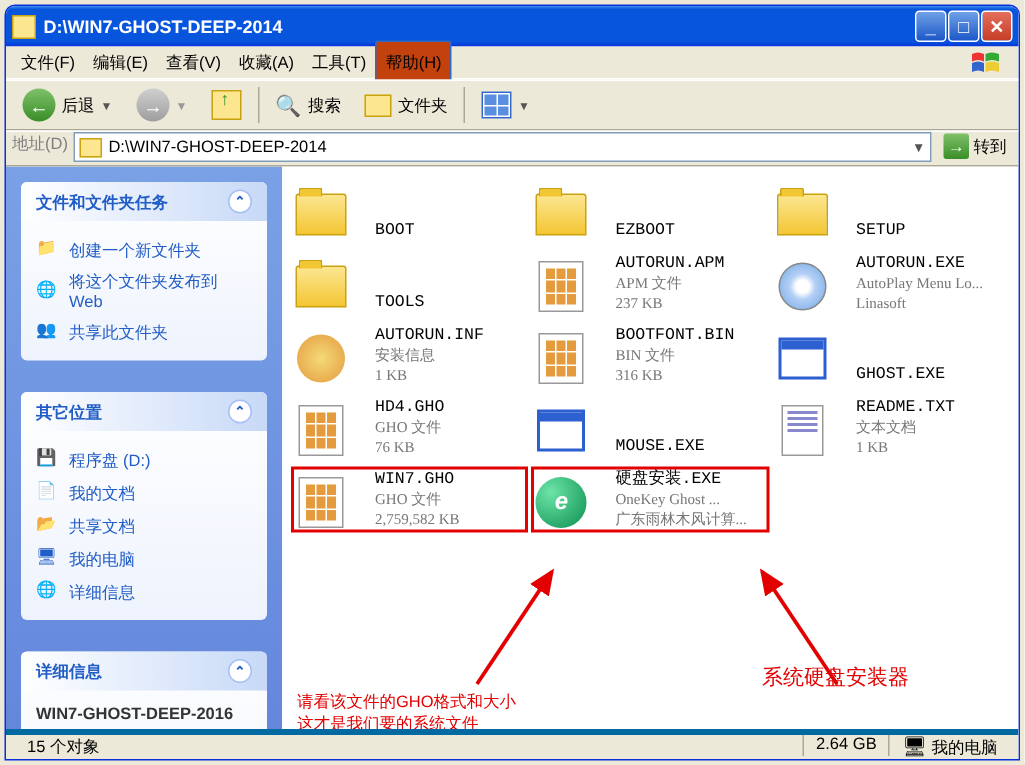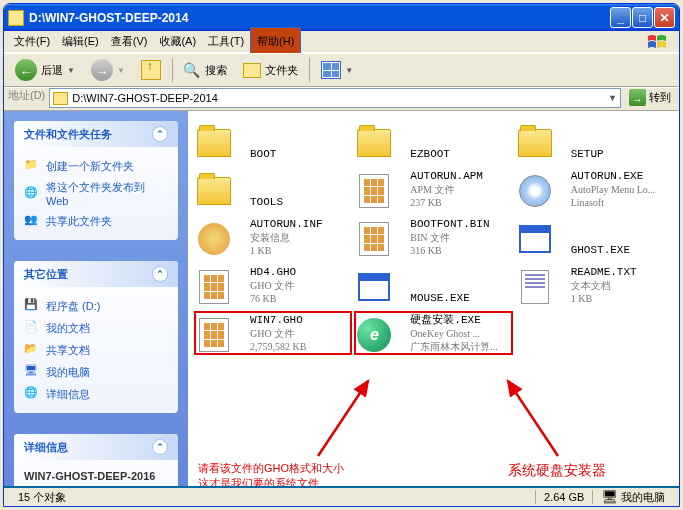--- a/index.html
+++ b/index.html
@@ -53,21 +53,21 @@
 .exe-ico{width:32px;height:28px;background:#fff;border:2px solid #2c5fcf;position:relative}
 .exe-ico::before{content:"";position:absolute;top:0;left:0;right:0;height:6px;background:#2c5fcf}
 .gho-ico{width:30px;height:34px;background:#fff;border:1px solid #999;display:grid;grid-template-columns:1fr 1fr 1fr;grid-template-rows:1fr 1fr 1fr;gap:1px;padding:4px}
 .gho-ico span{background:#e39b3e}
 .gear-ico{width:32px;height:32px;background:radial-gradient(#f5d978,#e39b3e);border-radius:50%;position:relative}
 .cd-ico{width:32px;height:32px;border-radius:50%;background:radial-gradient(#fff 20%,#b5d0f5 40%,#6ca7e6);border:1px solid #888}
 .green-ico{width:34px;height:34px;border-radius:50%;background:radial-gradient(circle at 30% 30%,#6de3a8,#0b8f4f);display:flex;align-items:center;justify-content:center;color:#fff;font-style:italic;font-weight:bold;font-size:16px}
 .hilite{border:2px solid #e20000;padding:0}
 .annot{position:absolute;color:#e20000;font-size:14px;line-height:1.4;font-family:"SimSun"}
 .arrow{position:absolute}
-.statusbar{height:20px;background:#ece9d8;border-top:2px solid #0369a1;display:flex;align-items:center;padding:0 6px;font-size:11px}
+.statusbar{height:20px;background:#ece9d8;border-top:4px solid #0369a1;display:flex;padding:0 6px;font-size:11px}
 .statusbar .cell{padding:0 8px}
 .statusbar .sep2{width:1px;height:14px;background:#aca899}
 .statusbar .spacer{flex:1}
 </style>
 </head>
 <body>
 
 <div class="window">
   <div class="titlebar">
     <div class="icon"></div>
@@ -389,21 +389,21 @@
           <line x1="10" y1="85" x2="60" y2="10" stroke="#e20000" stroke-width="2.5" marker-end="url(#ah1)"></line>
         </svg>
       <svg class="arrow" style="left:310px;top:260px" width="70" height="90">
           <line x1="60" y1="85" x2="10" y2="10" stroke="#e20000" stroke-width="2.5" marker-end="url(#ah1)"></line>
         </svg>
 
       <div class="annot" style="left:10px;top:350px">
         <div>请看该文件的GHO格式和大小</div>
         <div>这才是我们要的系统文件</div>
       </div>
-      <div class="annot" style="left:320px;top:350px">系统硬盘安装器</div>
+      <div class="annot" style="left:320px;top:332px">系统硬盘安装器</div>
     </div>
   </div>
 
   <div class="statusbar">
     <div class="cell">15 个对象</div>
     <div class="spacer"></div>
     <div class="sep2"></div>
     <div class="cell">2.64 GB</div>
     <div class="sep2"></div>
     <div class="cell"><span style="font-size:13px">🖥</span> <span>我的电脑</span></div>

